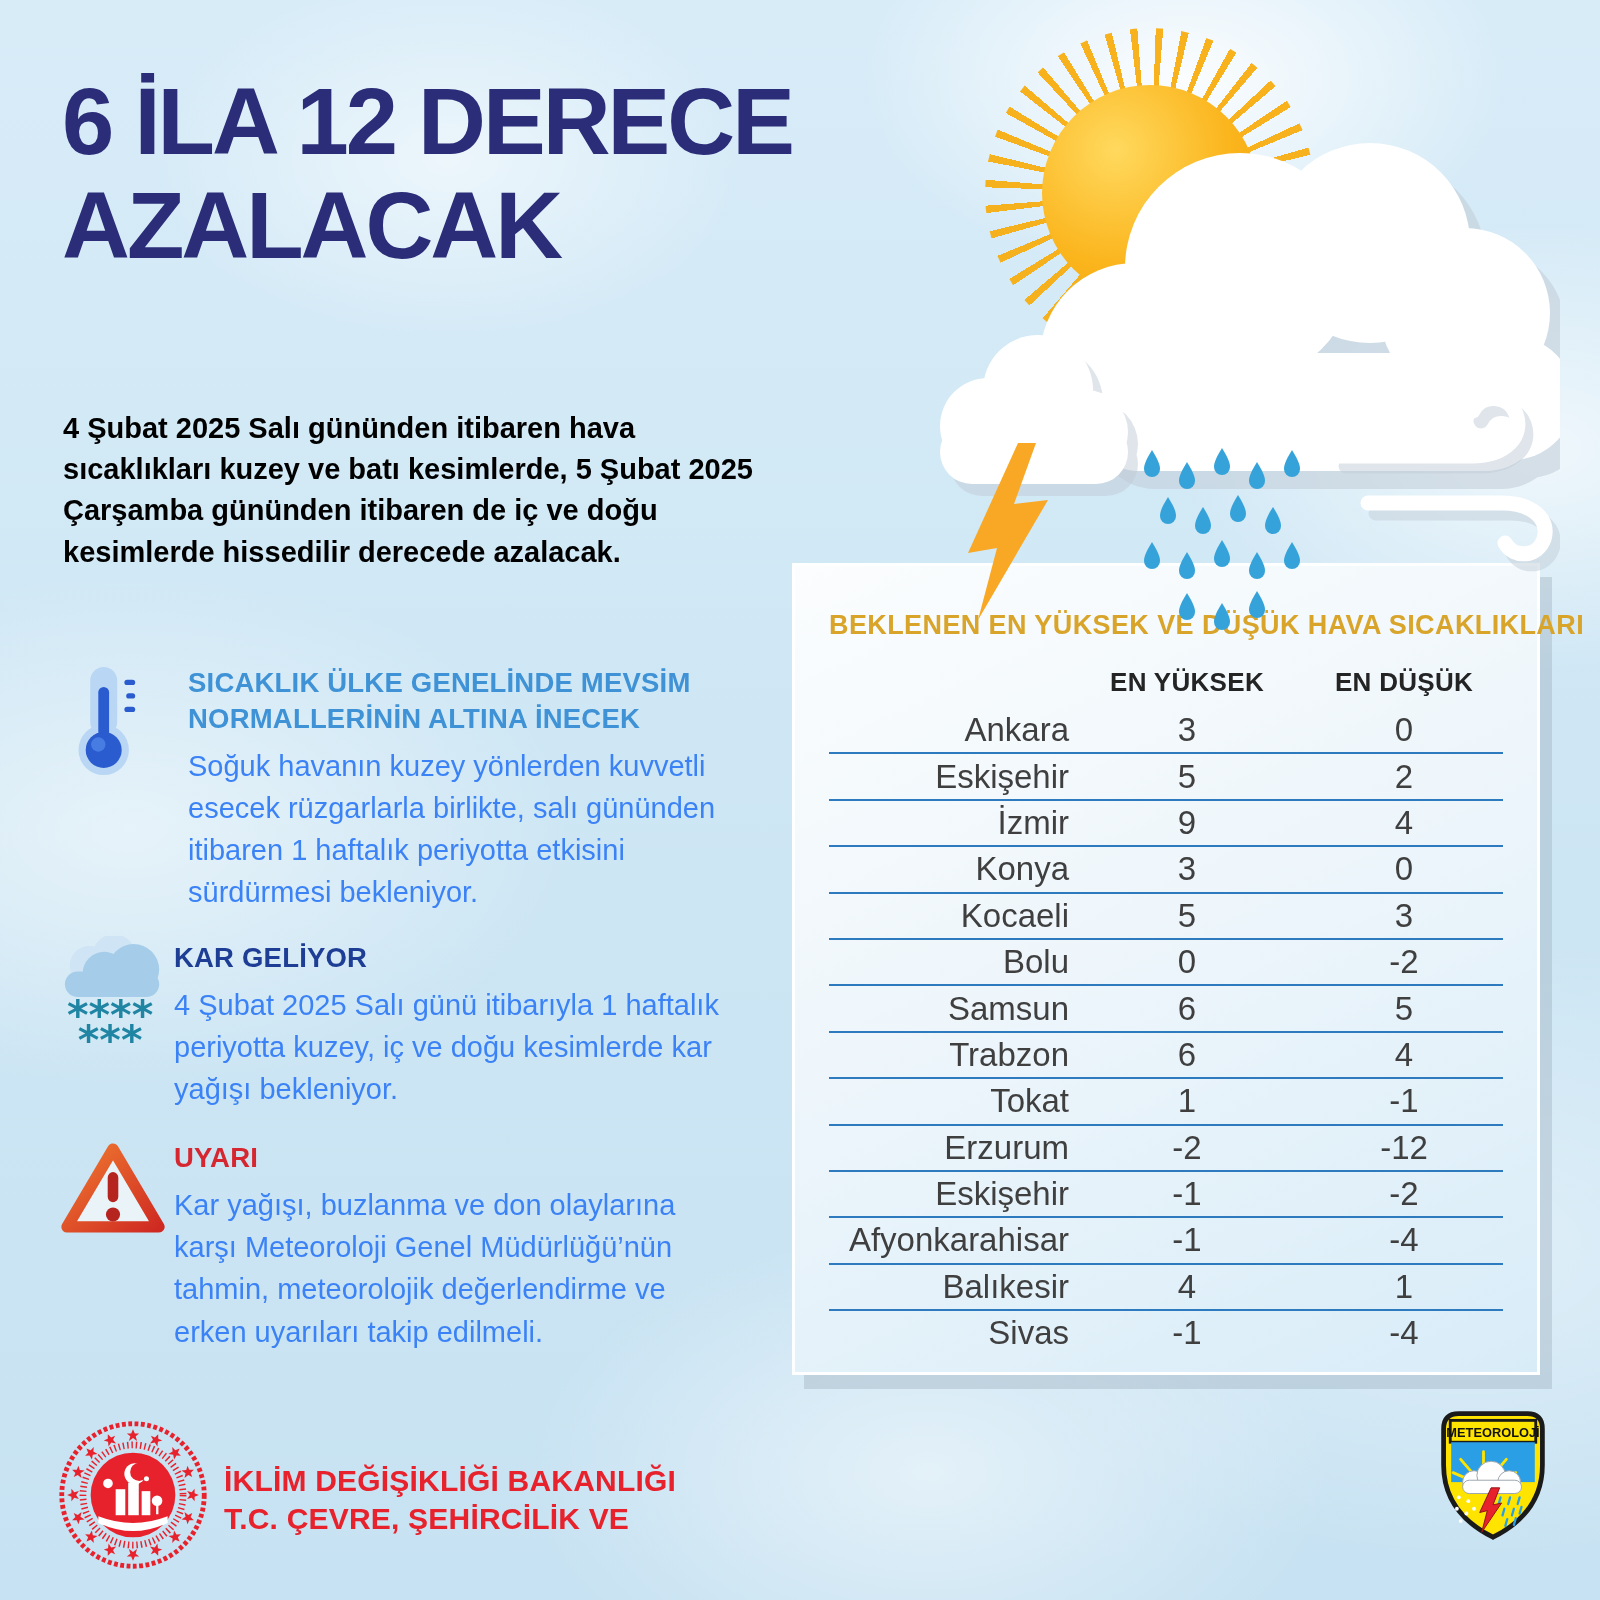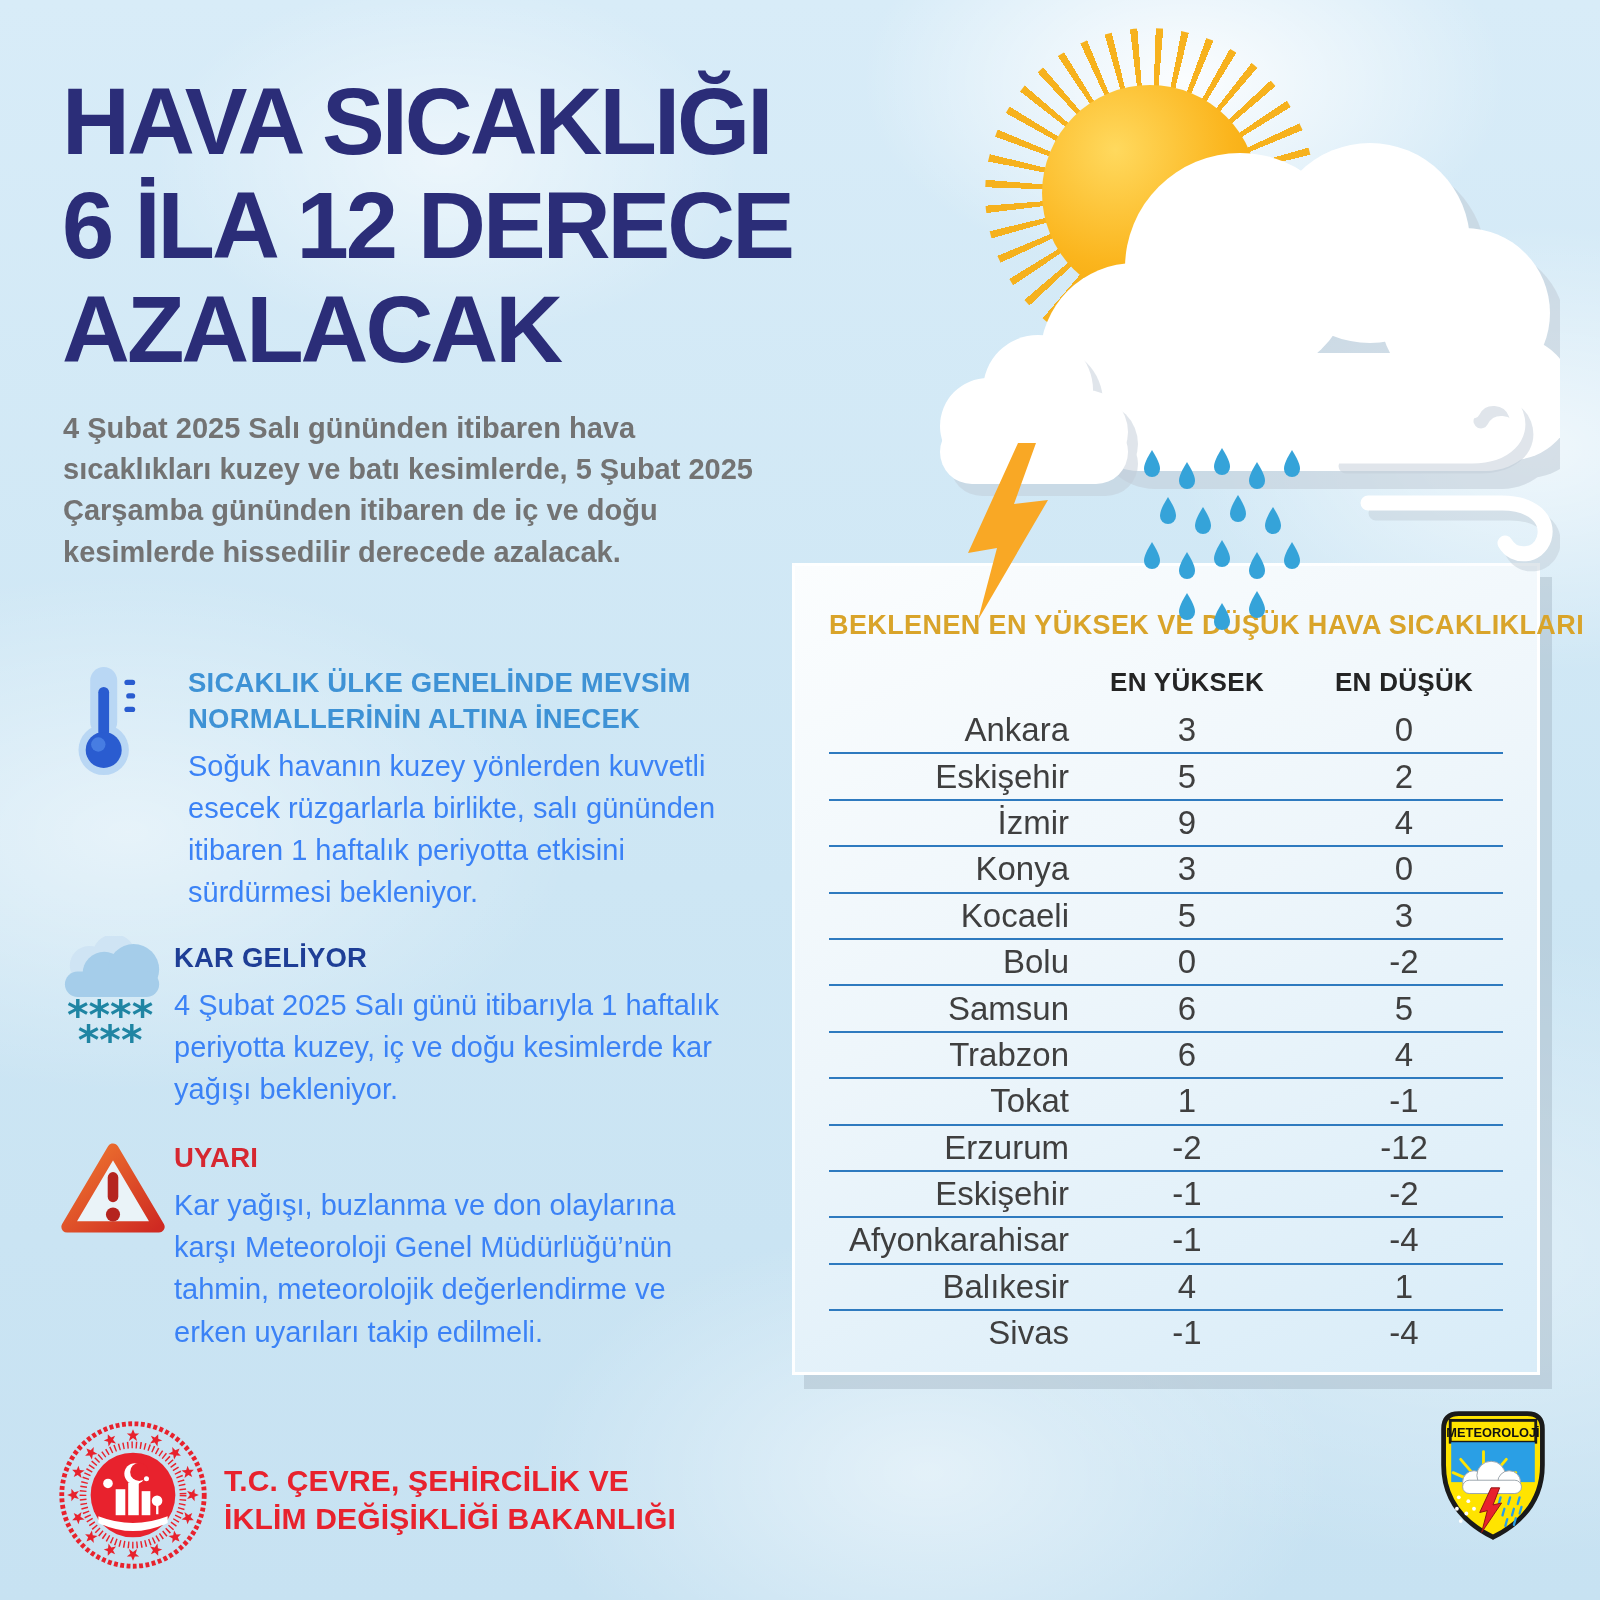--- a/index.html
+++ b/index.html
@@ -21,21 +21,21 @@
   }
 
   
   .title-block{position:absolute;left:62px;top:70px;}
   .title-line{
     font-size:94px;font-weight:800;letter-spacing:-3px;line-height:104px;
     color:#2b2d78;white-space:nowrap;
   }
   .intro{
     position:absolute;left:63px;top:408px;width:700px;margin:0;
-    font-size:29px;font-weight:700;line-height:1.42;color:#737373;
+    font-size:29px;font-weight:700;line-height:1.42;color:#000000;
   }
 
   
   .illustration{position:absolute;left:900px;top:28px;width:660px;height:625px;z-index:3;pointer-events:none;}
   .sun-rays{
     position:absolute;left:85px;top:0px;width:330px;height:330px;border-radius:50%;
     background:repeating-conic-gradient(from 2deg,#f7ae12 0deg 2.6deg,rgba(247,174,18,0) 2.6deg 9deg);
     opacity:.95;
   }
   .sun-core{
@@ -86,21 +86,20 @@
   }
   .met-logo{position:absolute;left:1436px;top:1406px;}
 </style>
 </head>
 <body>
 
 <div class="poster">
   <div class="bg-clouds"></div>
 
   <header class="title-block">
-    <div class="title-line">HAVA SICAKLIĞI</div>
     <div class="title-line">6 İLA 12 DERECE</div>
     <div class="title-line">AZALACAK</div>
   </header>
 
   <p class="intro">4 Şubat 2025 Salı gününden itibaren hava sıcaklıkları kuzey ve batı kesimlerde, 5 Şubat 2025 Çarşamba gününden itibaren de iç ve doğu kesimlerde hissedilir derecede azalacak.</p>
 
   <div class="illustration">
     <div class="sun-rays"></div>
     <div class="sun-core"></div>
     <svg width="660" height="625" viewBox="0 0 660 625">
@@ -368,22 +367,22 @@
         <rect x="-18" y="-6" width="10" height="27" fill="#ffffff"></rect>
         <rect x="-5" y="-13" width="11" height="34" fill="#ffffff"></rect>
         <rect x="9" y="-4" width="9" height="25" fill="#ffffff"></rect>
         <circle cx="25" cy="6" r="5.5" fill="#ffffff"></circle>
           <rect x="24" y="10" width="2.4" height="10" fill="#ffffff"></rect>
         <path d="M-36,22 Q0,36 36,22 L36,29 Q0,46 -36,29 Z" fill="#ffffff"></path>
       </g>
     </svg>
   </div>
   <div class="ministry-name">
+    <div>İKLİM DEĞİŞİKLİĞİ BAKANLIĞI</div>
     <div>T.C. ÇEVRE, ŞEHİRCİLİK VE</div>
-    <div>İKLİM DEĞİŞİKLİĞİ BAKANLIĞI</div>
   </div>
 
   <div class="met-logo">
     <svg width="114" height="138" viewBox="0 0 120 145">
       <path d="M8,24 Q8,8 24,8 H96 Q112,8 112,24 V62 Q112,112 60,138 Q8,112 8,62 Z" fill="#ffe400" stroke="#1a1a1a" stroke-width="5"></path>
       <rect x="15" y="15" width="90" height="23" fill="#ffe400" stroke="#1a1a1a" stroke-width="3"></rect>
       <text x="60" y="32.5" text-anchor="middle" font-family="'Liberation Sans',sans-serif" font-size="13.5" font-weight="bold" fill="#111111">METEOROLOJİ</text>
       <rect x="16" y="38" width="88" height="42" fill="#2a9fe5"></rect>
       <g stroke="#ffe400" stroke-width="3" stroke-linecap="round">
         <line x1="50" y1="68" x2="50" y2="48"></line>

